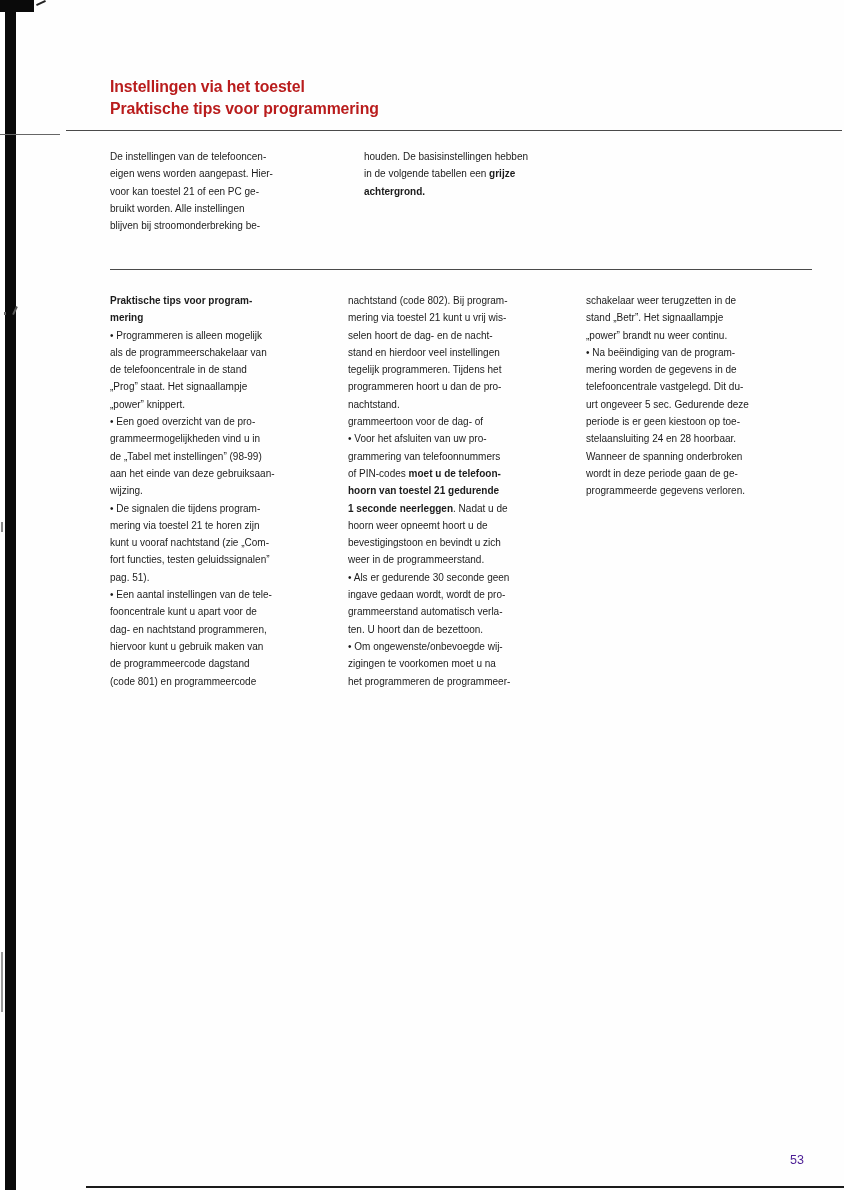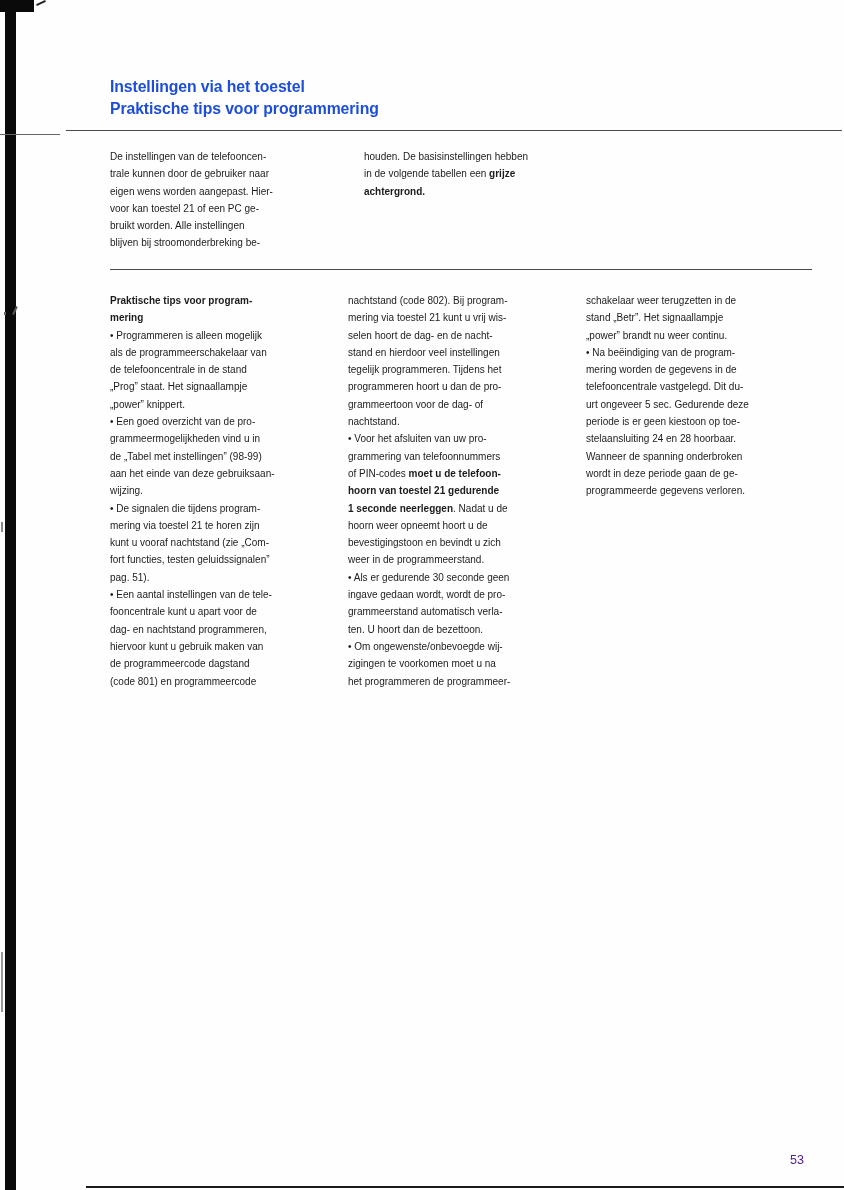--- a/index.html
+++ b/index.html
@@ -21,21 +21,21 @@
   .margin-tick2 { position: absolute; left: 1px; top: 522px; width: 2px; height: 10px; background: #888; }
   .margin-tick3 { position: absolute; left: 1px; top: 952px; width: 2px; height: 60px; background: #999; }
   .bottom-edge { position: absolute; left: 86px; top: 1186px; width: 758px; height: 2px; background: #1a1a1a; }
 
   
   .rule { position: absolute; height: 1px; background: #4a4a4a; }
   .rule-1 { left: 66px; top: 130px; width: 776px; }
   .rule-2 { left: 110px; top: 269px; width: 702px; }
 
   
-  .title { position: absolute; left: 110px; top: 76px; font-size: 15.8px; font-weight: bold; line-height: 22px; letter-spacing: -0.1px; color: #1d4ed8; }
+  .title { position: absolute; left: 110px; top: 76px; font-size: 15.8px; font-weight: bold; line-height: 22px; letter-spacing: -0.1px; color: #b91c1c; }
 
   
   .col { position: absolute; width: 238px; font-size: 10px; line-height: 17.3px; }
   .intro-col1 { left: 110px; top: 148px; }
   .intro-col2 { left: 364px; top: 148px; }
   .tips-col1 { left: 110px; top: 292px; }
   .tips-col2 { left: 348px; top: 292px; }
   .tips-col3 { left: 586px; top: 292px; }
   .line { white-space: pre; }
   .line .bold { font-weight: bold; }
@@ -60,21 +60,20 @@
   <div class="title">
     <div>Instellingen via het toestel</div>
     <div>Praktische tips voor programmering</div>
   </div>
 
   <div class="rule rule-1"></div>
   <div class="rule rule-2"></div>
 
   <div class="col intro-col1">
       <div class="line"><span>De instellingen van de telefooncen-</span></div>
-      <div class="line"><span>trale kunnen door de gebruiker naar</span></div>
       <div class="line"><span>eigen wens worden aangepast. Hier-</span></div>
       <div class="line"><span>voor kan toestel 21 of een PC ge-</span></div>
       <div class="line"><span>bruikt worden. Alle instellingen</span></div>
       <div class="line"><span>blijven bij stroomonderbreking be-</span></div>
     </div>
   <div class="col intro-col2">
       <div class="line"><span>houden. De basisinstellingen hebben</span></div>
       <div class="line"><span>in de volgende tabellen een </span><span class="bold">grijze</span></div>
       <div class="line"><span class="bold">achtergrond.</span></div>
     </div>
@@ -104,22 +103,22 @@
       <div class="line"><span>de programmeercode dagstand</span></div>
       <div class="line"><span>(code 801) en programmeercode</span></div>
     </div>
   <div class="col tips-col2">
       <div class="line"><span>nachtstand (code 802). Bij program-</span></div>
       <div class="line"><span>mering via toestel 21 kunt u vrij wis-</span></div>
       <div class="line"><span>selen hoort de dag- en de nacht-</span></div>
       <div class="line"><span>stand en hierdoor veel instellingen</span></div>
       <div class="line"><span>tegelijk programmeren. Tijdens het</span></div>
       <div class="line"><span>programmeren hoort u dan de pro-</span></div>
+      <div class="line"><span>nachtstand.</span></div>
       <div class="line"><span>grammeertoon voor de dag- of</span></div>
-      <div class="line"><span>nachtstand.</span></div>
       <div class="line"><span>• Voor het afsluiten van uw pro-</span></div>
       <div class="line"><span>grammering van telefoonnummers</span></div>
       <div class="line"><span>of PIN-codes </span><span class="bold">moet u de telefoon-</span></div>
       <div class="line"><span class="bold">hoorn van toestel 21 gedurende</span></div>
       <div class="line"><span class="bold">1 seconde neerleggen</span><span>. Nadat u de</span></div>
       <div class="line"><span>hoorn weer opneemt hoort u de</span></div>
       <div class="line"><span>bevestigingstoon en bevindt u zich</span></div>
       <div class="line"><span>weer in de programmeerstand.</span></div>
       <div class="line"><span>• Als er gedurende 30 seconde geen</span></div>
       <div class="line"><span>ingave gedaan wordt, wordt de pro-</span></div>

